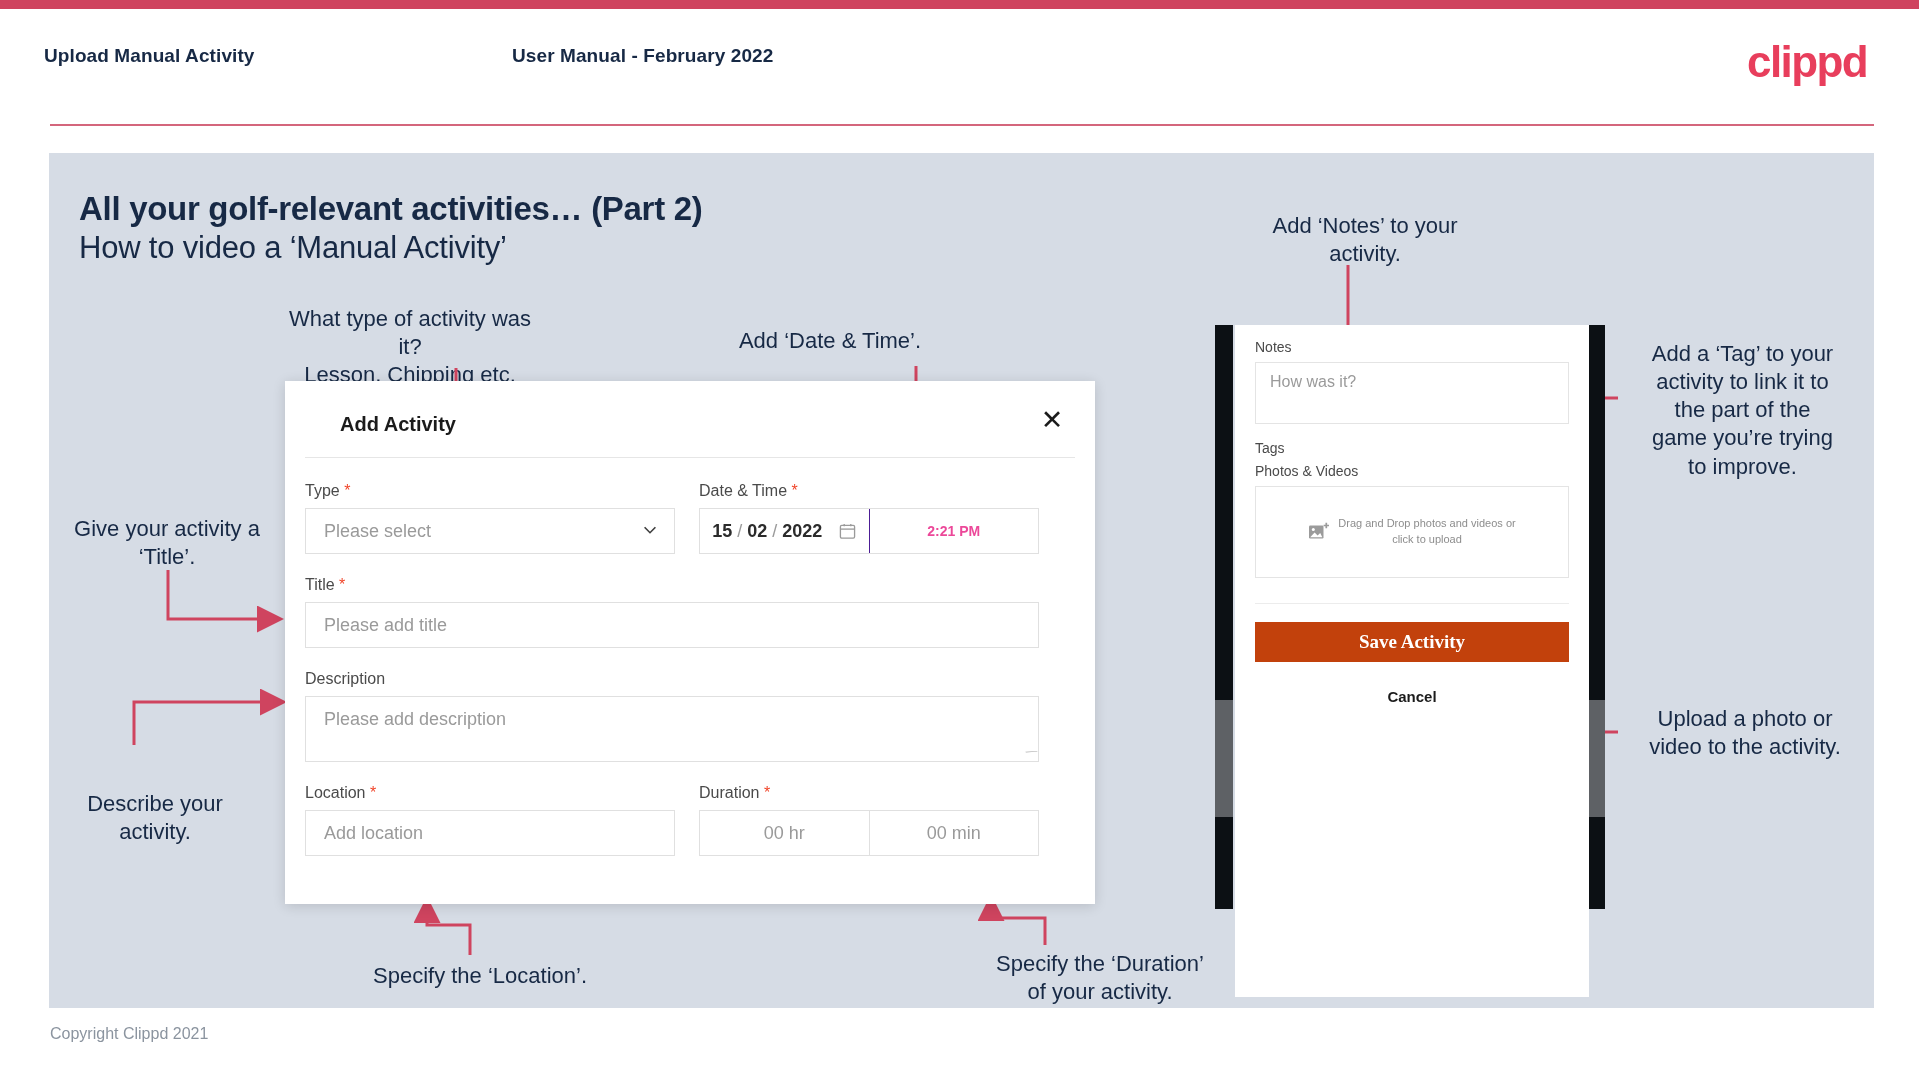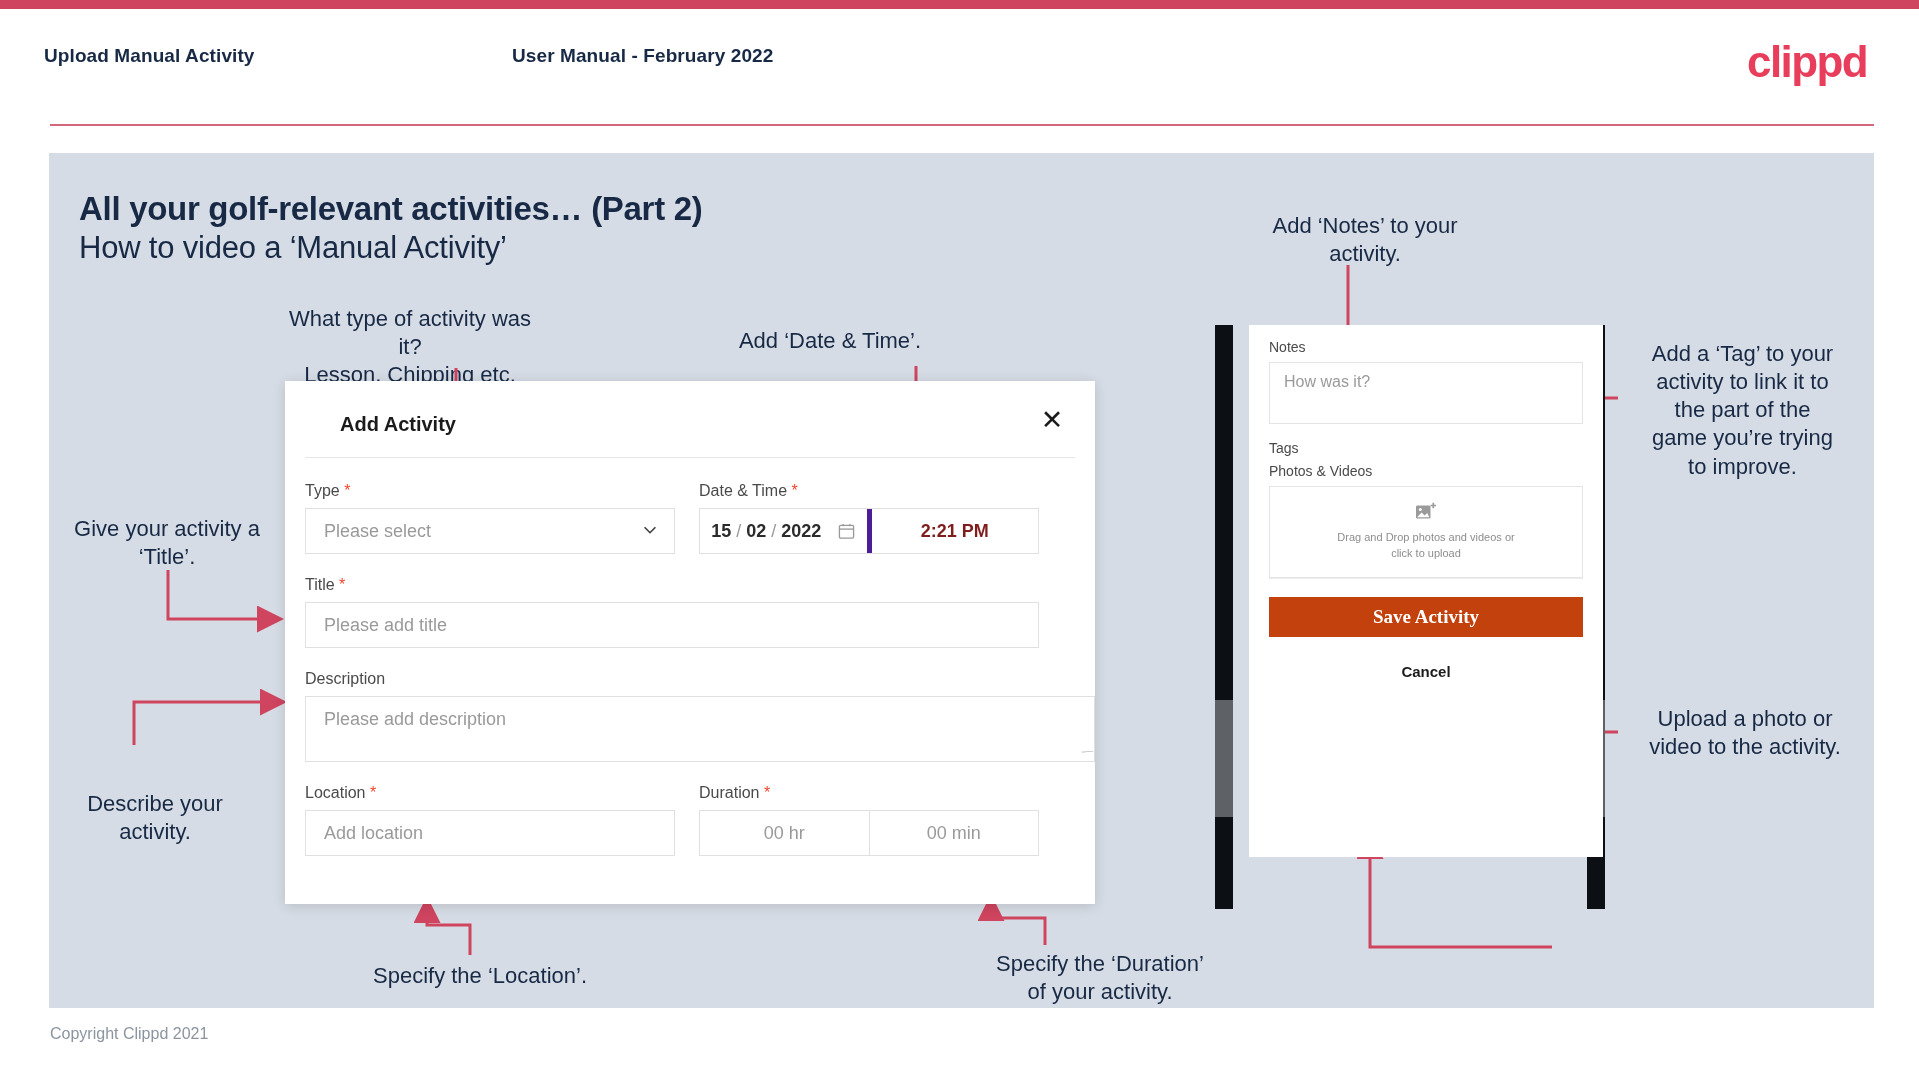--- a/index.html
+++ b/index.html
@@ -101,22 +101,22 @@
   }
   .dt-group { display: flex; border: 1px solid #e0e0e0; height: 46px; }
   .dt-date {
     flex: 1; display: flex; align-items: center; justify-content: center; gap: 5px;
     font-size: 18px; font-weight: 700; color: #2b2b2b; position: relative;
   }
   .dt-sep { color: #9a9a9a; font-weight: 400; }
   .cal-ico { margin-left: 12px; width: 17px; height: 18px; }
   .dt-time {
     flex: 1; display: flex; align-items: center; justify-content: center;
-    font-size: 18px; font-weight: 700; color: #7f1d1d;
-    border-left: 5px solid #4c1d95;
+    font-size: 14px; font-weight: 700; color: #ec4899;
+    border-left: 1px solid #4c1d95;
   }
   .ta {
     border: 1px solid #e0e0e0; background: #fff; height: 66px;
     padding: 12px 18px; font-size: 18px; color: #9a9a9a; position: relative;
   }
   .ta-grip {
     position: absolute; right: 3px; bottom: 2px; font-size: 12px; color: #b5b5b5;
     transform: rotate(45deg);
   }
   .dur-group { display: flex; border: 1px solid #e0e0e0; height: 46px; }
@@ -140,38 +140,38 @@
   }
   .phone-edge-r {
     position: absolute; right: 0; top: 0; width: 18px; height: 584px;
     background: #0c1014;
   }
   .phone-edge-r .grey {
     position: absolute; left: 0; top: 375px; width: 18px; height: 117px;
     background: #5e6165;
   }
   .phone-screen {
-    position: absolute; left: 34px; top: 0; width: 354px; height: 532px;
+    position: absolute; left: 20px; top: 0; width: 354px; height: 672px;
     background: #ffffff; padding: 14px 20px 0 20px;
   }
   .p-label { font-size: 14px; color: #4a4a4a; margin-bottom: 7px; }
   .p-notes {
     border: 1px solid #e4e4e4; height: 62px; padding: 10px 14px;
     font-size: 16px; color: #9a9a9a; margin-bottom: 16px;
   }
   .tag-grid { display: grid; grid-template-columns: 1fr 1fr; gap: 9px; margin-bottom: 18px; }
   .tag-btn {
     border: 1px solid #e4e4e4; background: #fafafa; height: 36px;
     display: flex; align-items: center; justify-content: center;
     font-size: 14px; font-weight: 700; color: #1b1b1b; letter-spacing: .3px;
   }
   .drop {
     border: 1px solid #e4e4e4; height: 92px; display: flex;
-    flex-direction: column; align-items: center; justify-content: center; gap: 8px;
-    margin-bottom: 0;
+    flex-direction: row; align-items: center; justify-content: center; gap: 8px;
+    margin-bottom: 25px;
   }
   .drop-txt { font-size: 11px; color: #8d8d8d; text-align: center; line-height: 1.45; }
   .p-rule { height: 1px; background: #ececec; margin-bottom: 18px; }
   .save-btn {
     background: #c2410c; height: 40px; display: flex; align-items: center;
     justify-content: center; color: #fff; font-size: 19px; font-weight: 700;
     margin-bottom: 26px;
     font-family: Liberation Serif, serif;
   }
   .cancel-btn {
@@ -285,21 +285,21 @@
       <div style="margin-top:22px; width:734px;">
         <span class="fld-label">
           <span>Title</span>
           <span class="req">*</span>
         </span>
         <div class="inp">
           <span>Please add title</span>
         </div>
       </div>
 
-      <div style="margin-top:22px; width:790px;">
+      <div style="margin-top:22px; width:734px;">
         <span class="fld-label">
           <span>Description</span>
         </span>
         <div class="ta">
           <span>Please add description</span>
           <span class="ta-grip">⟋</span>
         </div>
       </div>
 
       <div class="row" style="margin-top:22px;">

